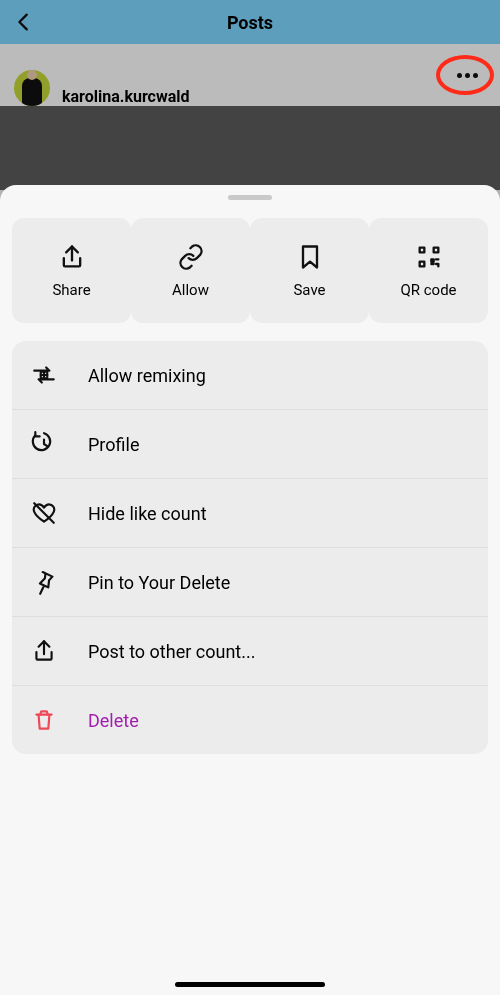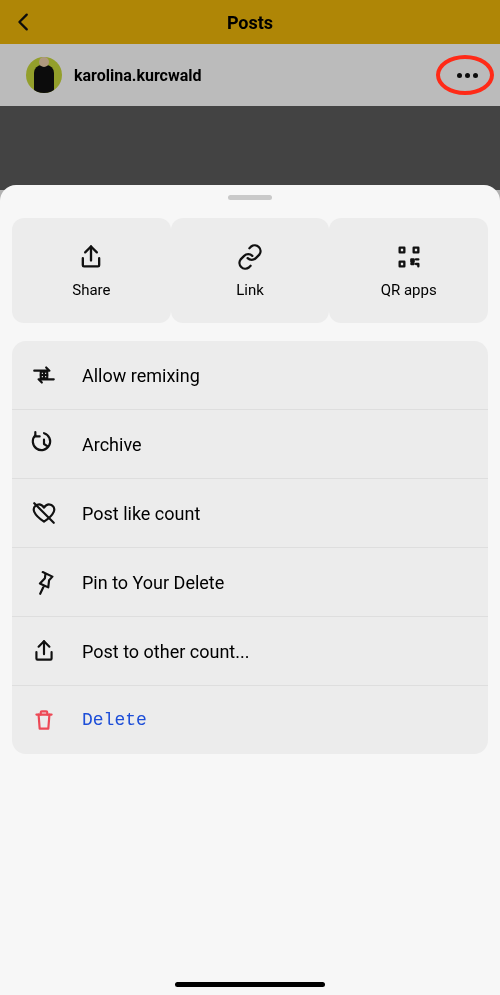--- a/index.html
+++ b/index.html
@@ -17,37 +17,37 @@
       background: rgba(0,0,0,0.25);
       z-index: 2;
     }
     
     .header {
       height: 44px;
       display: flex;
       align-items: center;
       justify-content: center;
       position: relative;
-      background: #eab308;
+      background: #7dd3fc;
     }
     .header-back {
       position: absolute;
       left: 12px;
       top: 50%;
       transform: translateY(-50%);
       width: 24px; height: 24px;
       display: flex; align-items: center; justify-content: center;
     }
     .header-title { font-weight: 700; font-size: 18px; }
     
     .post-row {
       height: 62px;
       display: flex;
-      align-items: center;
-      padding: 0 26px;
+      align-items: flex-end;
+      padding: 0 14px;
       background: #fafafa;
       position: relative;
     }
     .avatar {
       width: 36px; height: 36px; border-radius: 50%;
       background: #c5d43a;
       display: flex; align-items: center; justify-content: center;
       overflow: hidden;
     }
     .avatar-inner {
@@ -90,28 +90,28 @@
       flex: 1; height: 105px; background: #ececec; border-radius: 12px;
       display: flex; flex-direction: column; align-items: center; justify-content: center; gap: 10px;
     }
     .action-tile .label { font-size: 15px; }
     .icon { width: 28px; height: 28px; display:flex; align-items:center; justify-content:center; }
     .icon svg { width: 28px; height: 28px; stroke: #111; stroke-width: 2; fill: none; stroke-linecap: round; stroke-linejoin: round; }
     .menu-list {
       background: #ececec; border-radius: 14px; overflow: hidden;
     }
     .menu-item {
-      display: flex; align-items: center; gap: 24px;
+      display: flex; align-items: center; gap: 30px;
       padding: 20px 18px;
       border-bottom: 1px solid #dedede;
       font-size: 18px;
     }
     .menu-item:last-child { border-bottom: none; }
     .menu-item .icon svg { width: 26px; height: 26px; }
-    .menu-item.delete { color: #1d4ed8; font-family: Liberation Mono, monospace; }
+    .menu-item.delete { color: #a21caf; }
     .menu-item.delete svg { stroke: #ed4956; }
     .home-indicator {
       position: absolute; bottom: 8px; left: 50%; transform: translateX(-50%);
       width: 150px; height: 5px; background: #000; border-radius: 3px; z-index: 6;
     }
   </style>
 </head>
 <body>
 
 <div class="header">
@@ -155,30 +155,38 @@
       </span>
       <span class="label">Share</span>
     </div>
     <div class="action-tile">
       <span class="icon">
         <svg viewBox="0 0 24 24">
             <path d="M10 13a5 5 0 0 0 7 0l3-3a5 5 0 0 0-7-7l-1.5 1.5"></path>
             <path d="M14 11a5 5 0 0 0-7 0l-3 3a5 5 0 0 0 7 7l1.5-1.5"></path>
           </svg>
       </span>
-      <span class="label">Link</span>
+      <span class="label">Allow</span>
+    </div>
+    <div class="action-tile">
+      <span class="icon">
+        <svg viewBox="0 0 24 24">
+            <path d="M6 3h12v18l-6-5-6 5V3z"></path>
+          </svg>
+      </span>
+      <span class="label">Save</span>
     </div>
     <div class="action-tile">
       <span class="icon">
         <svg viewBox="0 0 24 24">
             <path d="M4 4h4v4H4z M16 4h4v4h-4z M4 16h4v4H4z"></path>
             <path d="M14 14h2v2h-2z M18 14h2 M14 18h2 M18 18h2v2"></path>
           </svg>
       </span>
-      <span class="label">QR apps</span>
+      <span class="label">QR code</span>
     </div>
   </div>
 
   <div class="menu-list">
     <div class="menu-item">
       <span class="icon">
         <svg viewBox="0 0 24 24">
             <path d="M3 8h14l-3-3 M21 16H7l3 3"></path>
             <rect x="9" y="9" width="6" height="6"></rect>
             <path d="M12 9v6 M9 12h6"></path>
@@ -187,30 +195,30 @@
       <span>Allow remixing</span>
     </div>
     <div class="menu-item">
       <span class="icon">
         <svg viewBox="0 0 24 24">
             <path d="M4 4a8 8 0 1 0 8-2"></path>
             <polyline points="4 1 4 5 8 5"></polyline>
             <polyline points="12 8 12 12 15 14"></polyline>
           </svg>
       </span>
-      <span>Archive</span>
+      <span>Profile</span>
     </div>
     <div class="menu-item">
       <span class="icon">
         <svg viewBox="0 0 24 24">
             <path d="M12 20s-7-4.5-9-9c-1.5-3.5 1-7 4.5-7 2 0 3.5 1.5 4.5 3 1-1.5 2.5-3 4.5-3 3.5 0 6 3.5 4.5 7-2 4.5-9 9-9 9z"></path>
             <line x1="3" y1="3" x2="21" y2="21"></line>
           </svg>
       </span>
-      <span>Post like count</span>
+      <span>Hide like count</span>
     </div>
     <div class="menu-item">
       <span class="icon">
         <svg viewBox="0 0 24 24">
             <path d="M14 3l7 7-4 2-3 6-3-3-6 6 6-6-3-3 6-3 2-4z" transform="rotate(-20 12 12)"></path>
           </svg>
       </span>
       <span>Pin to Your Delete</span>
     </div>
     <div class="menu-item">

